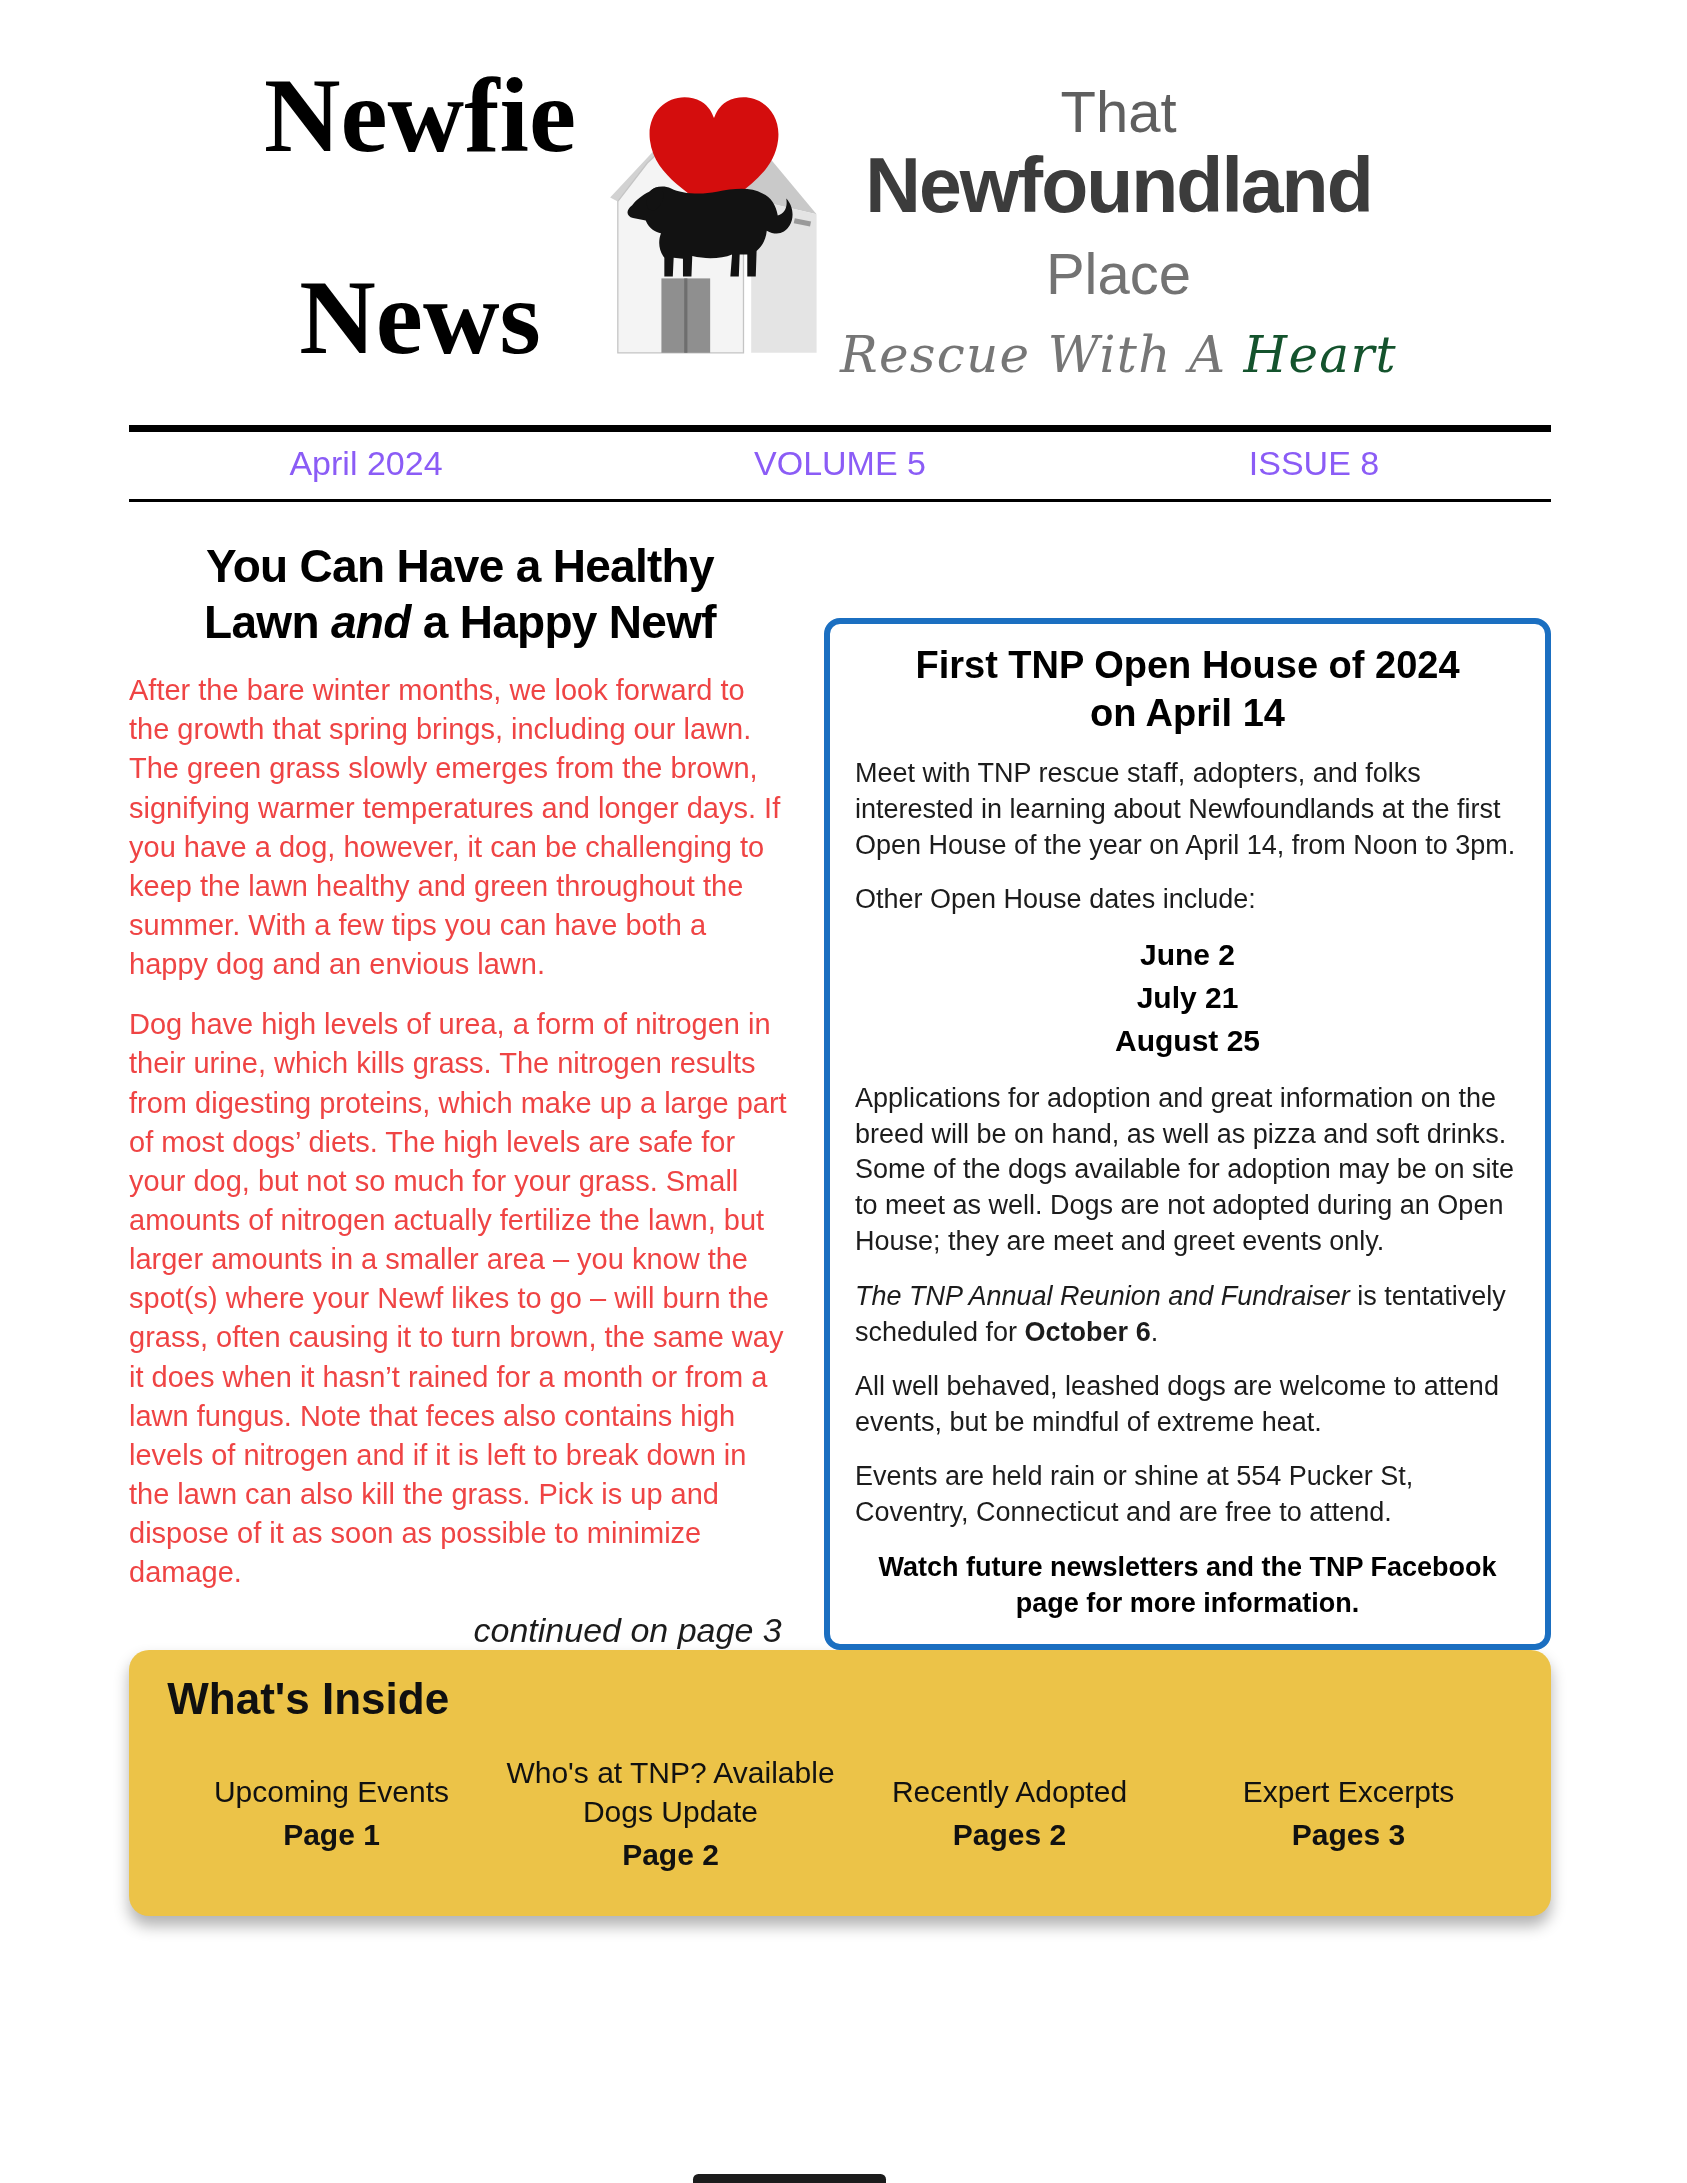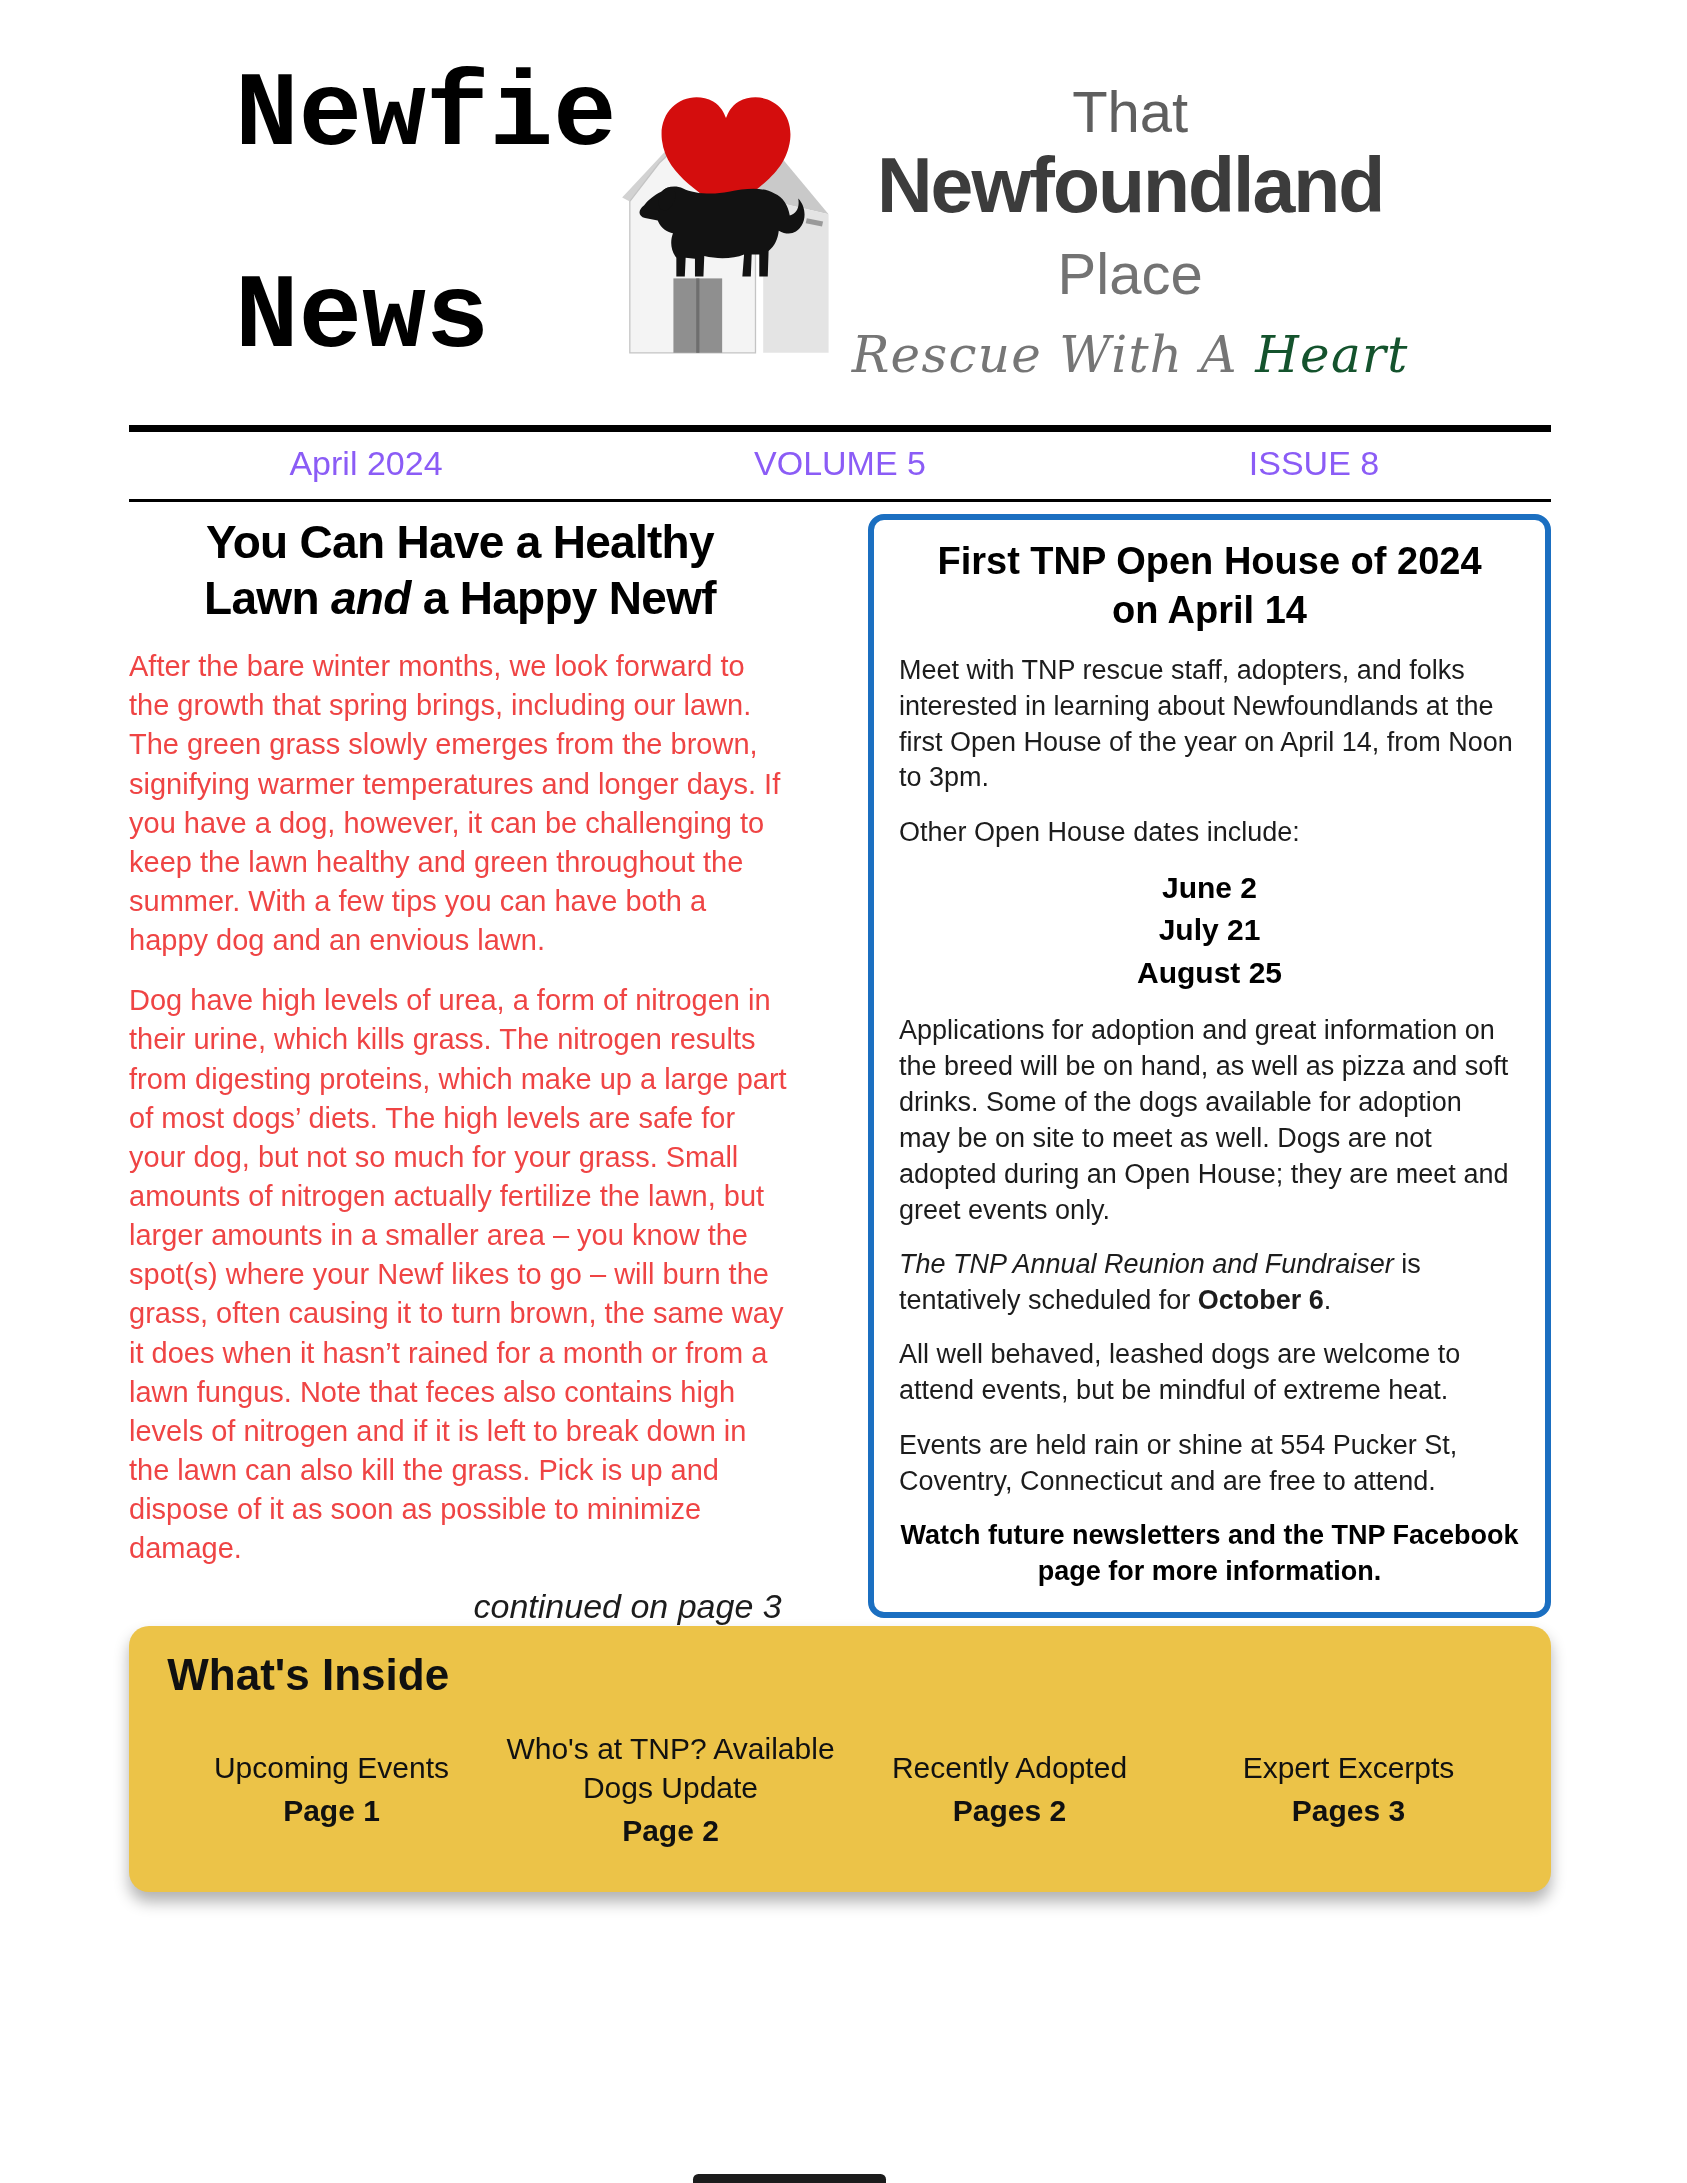--- a/index.html
+++ b/index.html
@@ -11,25 +11,26 @@
     position:relative;
     overflow:hidden;
   }
   .page { position:absolute; inset:0; padding:56px 136px 0 129px; }
 
   
   .masthead { display:flex; align-items:flex-start; }
   .nameplate {
     flex:0 0 476px;
     padding:6.6px 0 0 106px;
-    font-family:Liberation Mono, monospace;
+    font-family:Liberation Serif, serif;
     font-weight:bold;
     font-size:106px;
     line-height:1;
     color:#000;
+    text-align:center;
   }
   .nameplate .line2 { margin-top:96px; }
   .logo { display:flex; padding-top:8px; margin-left:0;text-align:center; }
   .logo-art { flex:0 0 218px; }
   .logo-text { padding:18.5px 0 0 17px; }
   .word-that { font-size:58px; color:#5f5f5f; line-height:1; }
   .word-newfoundland { font-size:77px; font-weight:bold; color:#3c3c3c; letter-spacing:-2px; line-height:1.02; margin-top:5.3px; }
   .word-place { font-size:58px; color:#737373; line-height:1.02; margin-top:20px; }
   .tagline { font-family:"DejaVu Serif", serif; font-style:italic; font-size:50px; color:#767676; margin-top:22.5px; letter-spacing:1.3px; }
   .tagline .accent { color:#14532d; }
@@ -41,21 +42,21 @@
     border-bottom:3.3px solid #000;
     padding:12px 0 16px;
     display:grid;
     grid-template-columns:1fr 1fr 1fr;
     font-size:34px;
     color:#8b5cf6;
   }
   .issue-bar span { text-align:center; }
 
   
-  .columns { display:flex; align-items:flex-start; margin-top:12px;gap:44px; }
+  .columns { display:flex; align-items:flex-end; margin-top:36px; }
   .article { flex:0 0 662px; }
   .article-title { font-size:46px; font-weight:bold; text-align:center; line-height:1.22; letter-spacing:-0.7px; color:#000; }
   .article p { font-size:29px; line-height:1.35; margin-top:21px; color:#ef4444; }
   .continued { font-style:italic; font-size:34px; text-align:right; padding-right:9.3px; margin-top:18.5px; color:#1c1c1c; }
 
   .panel {
     flex:1;
     margin-left:33px;
     border:6.6px solid #1b6fc1;
     border-radius:16px;

